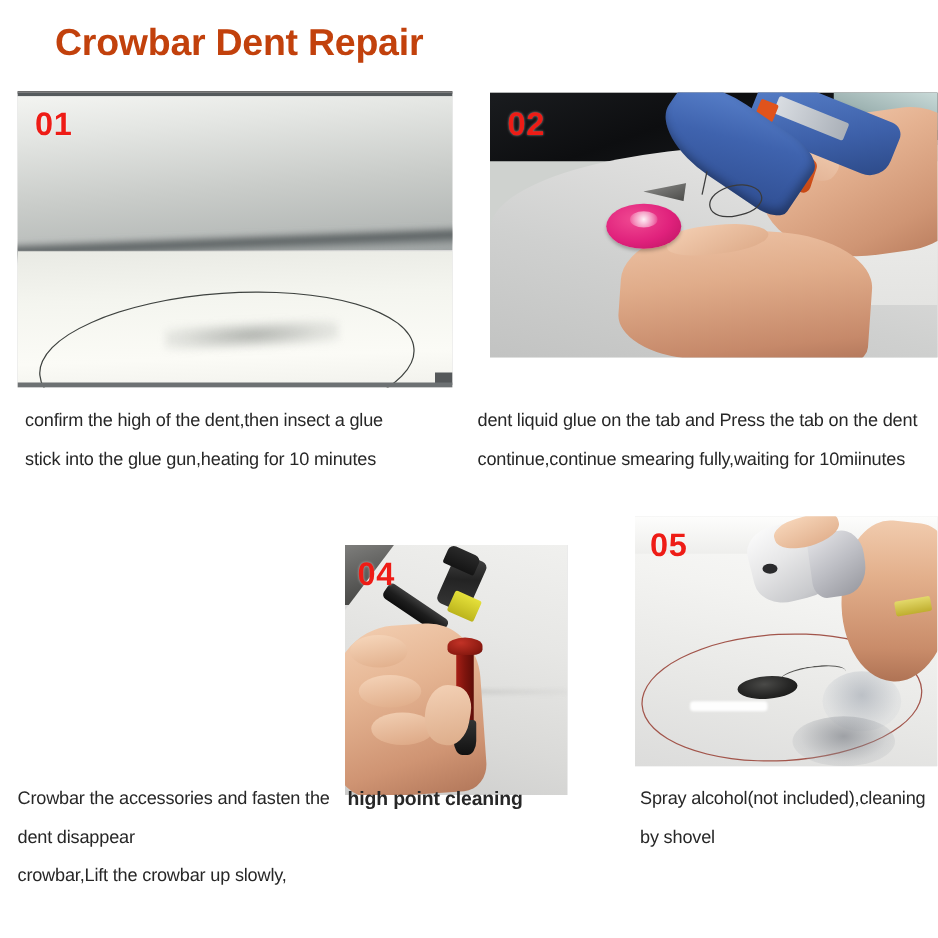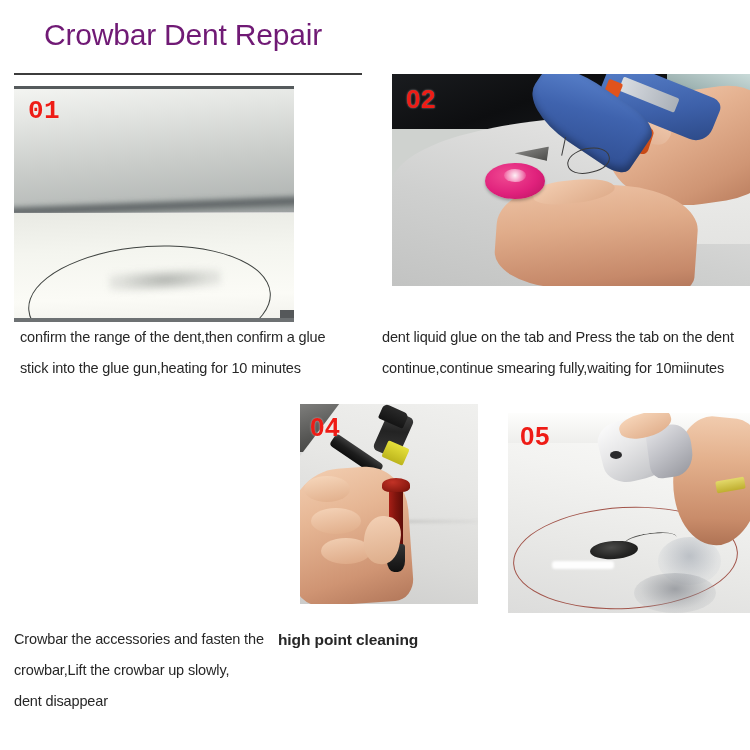--- a/index.html
+++ b/index.html
@@ -22,23 +22,23 @@
     height: 750px;
     background: #ffffff;
   }
 
   
   .title {
     position: absolute;
     left: 44px;
     top: 18px;
     font-size: 30px;
-    font-weight: normal;
+    font-weight: bold;
     letter-spacing: -0.2px;
-    color: #701a75;
+    color: #c2410c;
     white-space: nowrap;
   }
   .title-rule {
     position: absolute;
     left: 14px;
     top: 73px;
     width: 348px;
     height: 2px;
     background: #3c3c3c;
   }
@@ -68,21 +68,21 @@
     letter-spacing: -0.15px;
   }
   .caption.bold {
     font-weight: bold;
     font-size: 15.5px;
     letter-spacing: -0.1px;
   }
   .cap-line { display: block; white-space: nowrap; }
 
   
-  #panel01 { left: 14px; top: 86px; width: 280px; height: 236px; font-family: Liberation Mono, monospace; }
+  #panel01 { left: 14px; top: 74px; width: 348px; height: 236px; }
   #panel01 .p01-topline {
     position: absolute; left: 0; top: 0; width: 100%; height: 3px;
     background: #555a5c;
   }
   #panel01 .p01-sky {
     position: absolute; left: 0; top: 3px; width: 100%; height: 52%;
     background: linear-gradient(175deg, #f3f4f1 0%, #e4e6e3 22%, #c9ccc9 58%, #b4b8b6 88%, #9ea3a3 100%);
   }
   #panel01 .p01-crease {
     position: absolute; left: -6%; top: 48%; width: 112%; height: 16px;
@@ -275,21 +275,21 @@
     background: linear-gradient(180deg, #dcdfe0 0%, #8d9294 100%);
     border-radius: 2px;
   }
   #panel03 .p03-tabR {
     position: absolute; left: 59%; top: 58%; width: 12%; height: 6%;
     background: radial-gradient(ellipse at 40% 30%, #ef5d9e 0%, #d22a7c 60%, #a81159 100%);
     border-radius: 50%;
   }
 
   
-  #panel04 { left: 276px; top: 404px; width: 178px; height: 200px; margin-left: 24px; }
+  #panel04 { left: 276px; top: 436px; width: 178px; height: 200px; }
   #panel04 .p04-bgdark {
     position: absolute; left: 0; top: 0; width: 26%; height: 24%;
     background: linear-gradient(160deg, #7e7e7c 0%, #535351 60%, #3b3b39 100%);
   }
   #panel04 .p04-bg {
     position: absolute; left: 0; top: 0; width: 100%; height: 100%;
     background: linear-gradient(195deg, #f0f0ee 0%, #e7e7e5 35%, #dadad8 70%, #cccccb 100%);
     clip-path: polygon(22% 0, 100% 0, 100% 100%, 0 100%, 0 26%);
   }
   #panel04 .p04-surfline {
@@ -457,21 +457,21 @@
     <div class="p01-crease"></div>
     <div class="p01-body"></div>
     <div class="p01-dent"></div>
     <div class="p01-oval"></div>
     <div class="p01-corner"></div>
     <div class="p01-baseline"></div>
     <div class="badge" style="left:14px; top:10px;">01</div>
   </div>
 
   <div class="caption" style="left:20px; top:322px; width:350px;">
-    <span class="cap-line">confirm the range of the dent,then confirm a glue</span>
+    <span class="cap-line">confirm the high of the dent,then insect a glue</span>
     <span class="cap-line">stick into the glue gun,heating for 10 minutes</span>
   </div>
 
   <div class="panel" id="panel02">
     <div class="p02-glass"></div>
     <div class="p02-glasshint"></div>
     <div class="p02-hood"></div>
     <div class="p02-wallhint"></div>
     <div class="p02-handR"></div>
     <div class="p02-thumb"></div>
@@ -491,22 +491,22 @@
   </div>
 
   <div class="caption" style="left:382px; top:322px; width:368px;">
     <span class="cap-line">dent liquid glue on the tab and Press the tab on the dent</span>
     <span class="cap-line">continue,continue smearing fully,waiting for 10miinutes</span>
   </div>
 
 
   <div class="caption" style="left:14px; top:624px; width:256px;">
     <span class="cap-line">Crowbar the accessories and fasten the</span>
+    <span class="cap-line">dent disappear</span>
     <span class="cap-line">crowbar,Lift the crowbar up slowly,</span>
-    <span class="cap-line">dent disappear</span>
   </div>
 
   <div class="panel" id="panel04">
     <div class="p04-bgdark"></div>
     <div class="p04-bg"></div>
     <div class="p04-surfline"></div>
     <div class="p04-hhandle"></div>
     <div class="p04-hhead"></div>
     <div class="p04-hyellow"></div>
     <div class="p04-hcap"></div>
@@ -536,14 +536,18 @@
     <div class="p05-shadow"></div>
     <div class="p05-hand"></div>
     <div class="p05-bottle"></div>
     <div class="p05-collar"></div>
     <div class="p05-nozzlehole"></div>
     <div class="p05-fingertop"></div>
     <div class="p05-yellowlabel"></div>
     <div class="badge" style="left:12px; top:8px;">05</div>
   </div>
 
+  <div class="caption" style="left:512px; top:624px; width:238px;">
+    <span class="cap-line">Spray alcohol(not included),cleaning</span>
+    <span class="cap-line">by shovel</span>
+  </div>
 
 </div>
 
 </body></html>

